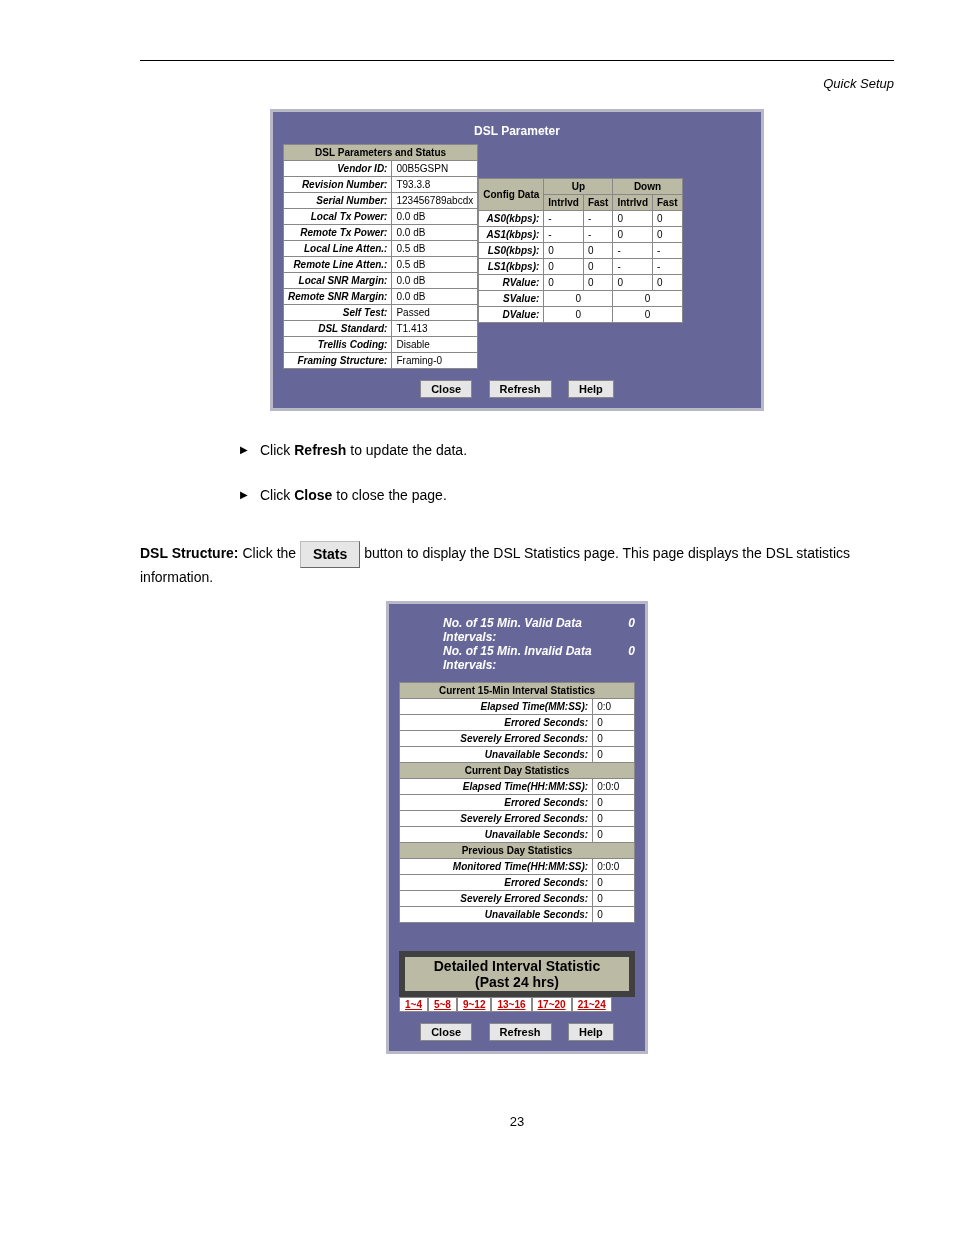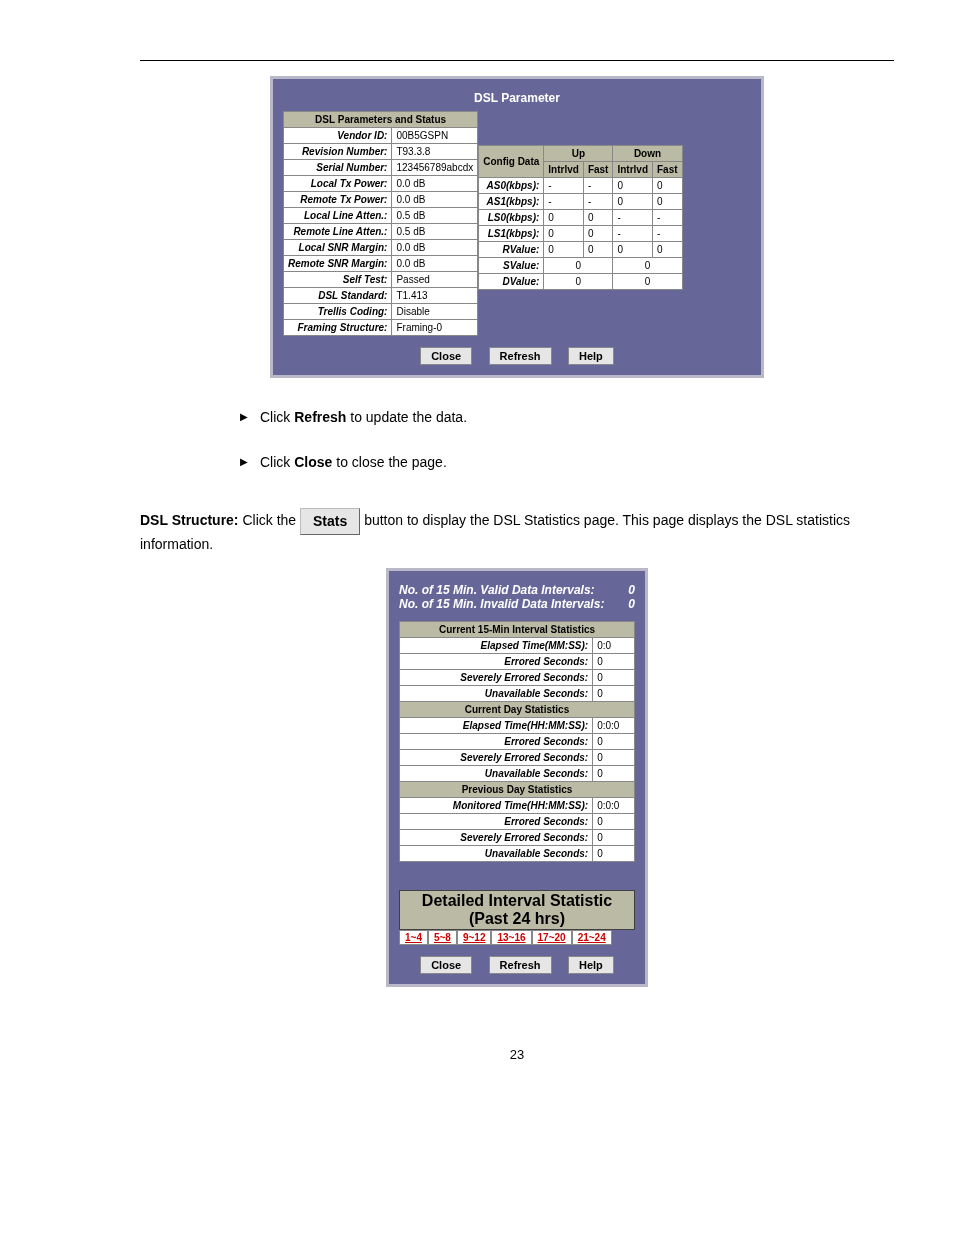--- a/index.html
+++ b/index.html
@@ -77,20 +77,21 @@
   .body-text { font-size: 14px; line-height: 1.35; }
   .body-text ul { list-style: none; padding: 0; margin: 0 0 0 100px; }
   .body-text ul li { position: relative; padding-left: 20px; margin: 26px 0; }
   .body-text ul li::before { content: "\25B6"; position: absolute; left: 0; top: 2px; font-size: 10px; }
 
   .header-strip {
     font-size: 12px;
     font-style: italic;
     color: #fff;
     padding: 2px 0 10px 0;
+    margin-left: 44px;
   }
   .header-strip b { font-style: italic; }
 
   .link-cell {
     background:#fff;
     border:1px solid #888;
     font-size:10px;
     padding:1px 5px;
     font-weight:bold;
     color:#c00;
@@ -107,20 +108,21 @@
     padding:3px 12px;
     vertical-align:middle;
   }
   .footer-num { font-size: 13px; }
 </style>
 </head>
 <body>
 
 <div class="page">
   <hr class="rule">
+  <div class="top-right">Quick Setup</div>
 
   <div class="ui-box" style="margin:0 auto 30px auto; width:468px;">
     <div class="title-bar">DSL Parameter</div>
     <div style="display:flex; align-items:flex-start;">
 
       <table class="mini-table">
         <tbody>
             <tr>
               <th class="hdr" colspan="2" style="text-align:center;">DSL Parameters and Status</th>
             </tr>
@@ -334,21 +336,21 @@
             <td class="row-label">Severely Errored Seconds:</td>
             <td>0</td>
           </tr>
       <tr>
             <td class="row-label">Unavailable Seconds:</td>
             <td>0</td>
           </tr>
     </tbody>
       </table>
 
-    <div style="background:#bbbba5; border:1px solid #404040; font-size:16px; font-weight:bold; text-align:center; margin-top:28px; padding:1px 12px;">Detailed Interval Statistic (Past 24 hrs)</div>
+    <div style="background:#bbbba5; border:6px solid #404040; font-size:14px; font-weight:bold; text-align:center; margin-top:28px; padding:1px 12px;">Detailed Interval Statistic (Past 24 hrs)</div>
     <div style="display:flex;">
       <span class="link-cell">1~4</span>
       <span class="link-cell">5~8</span>
       <span class="link-cell">9~12</span>
       <span class="link-cell">13~16</span>
       <span class="link-cell">17~20</span>
       <span class="link-cell">21~24</span>
     </div>
 
     <div class="btn-row">

